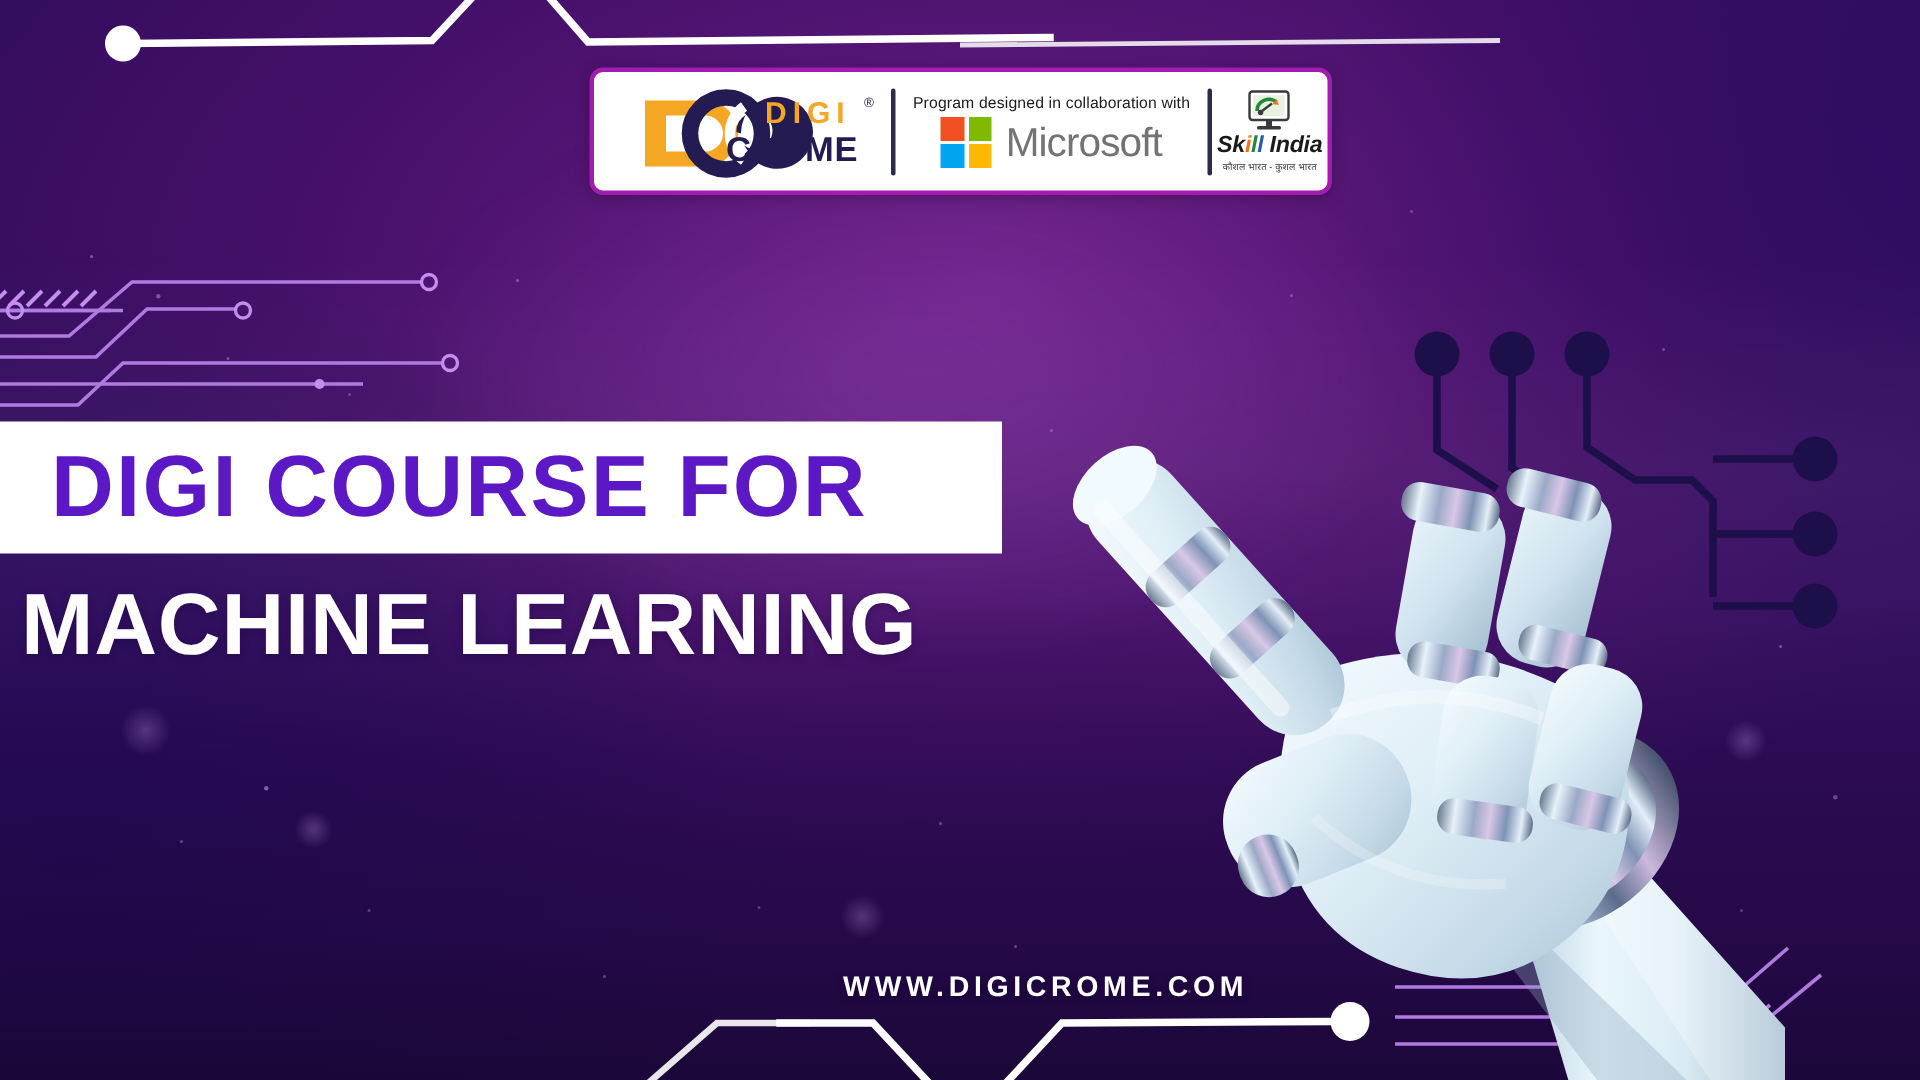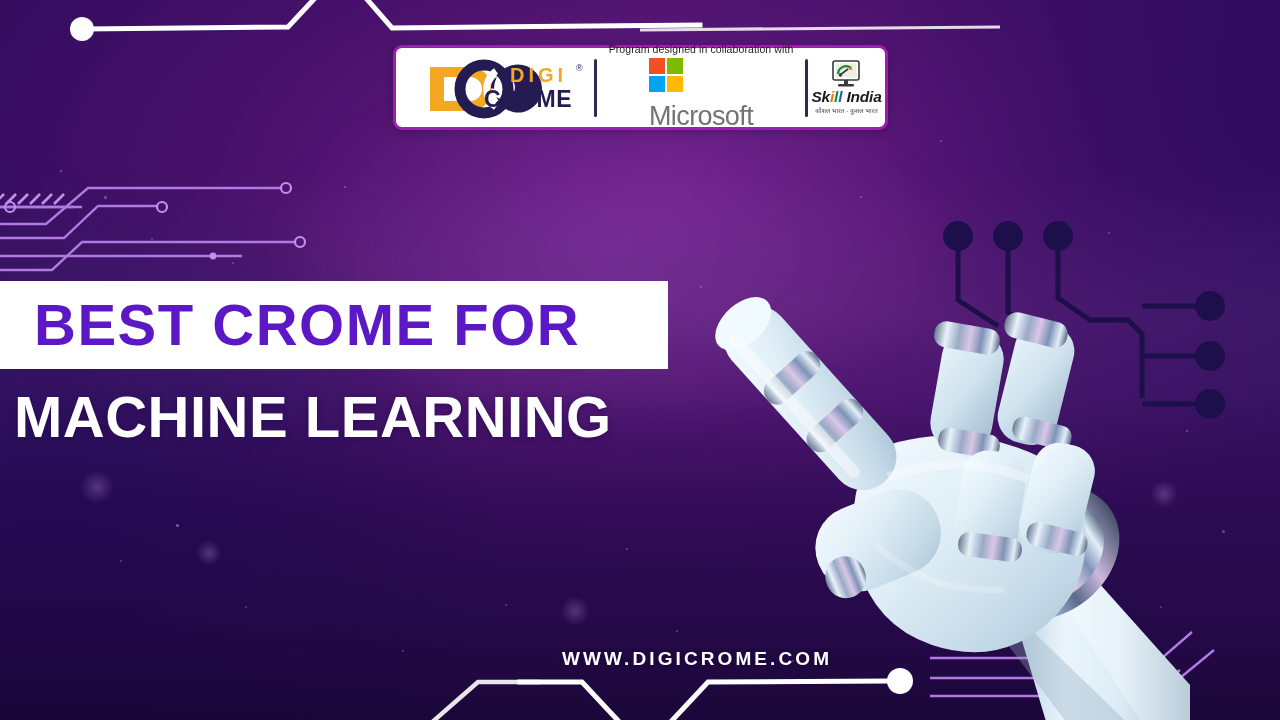--- a/index.html
+++ b/index.html
@@ -61,21 +61,21 @@
     background:#ffffff; border:3px solid #a21caf; border-radius:9px;
     display:flex; align-items:center; box-shadow:0 2px 10px rgba(0,0,0,.22);padding-left:20px;
   }
   .badge-cell { display:flex; align-items:center; justify-content:center; height:100%; }
   #cell-digicrome { width:178px; padding-left:6px; }
   #cell-microsoft { width:208px; flex-direction:column; gap:3px; }
   #cell-skillindia { flex:1; }
   .badge-divider { width:3px; height:58px; background:#2b2b4a; border-radius:2px; }
 
   .ms-caption { font-size:10.5px; color:#1b1b1b; font-weight:400; letter-spacing:.1px; white-space:nowrap; }
-  .ms-logo-row { display:flex; gap:9px;flex-direction:column; }
+  .ms-logo-row { display:flex; align-items:center; gap:9px; }
   .ms-tiles { width:34px; height:34px; display:grid; grid-template-columns:1fr 1fr; grid-template-rows:1fr 1fr; gap:2.6px; }
   .ms-tile { width:100%; height:100%; }
   .ms-word { font-size:27px; color:#737373; letter-spacing:-.6px; font-weight:400; }
 
   .si-wrap { display:flex; flex-direction:column; align-items:center; gap:1px; }
   .si-monitor { width:30px; height:28px; position:relative; }
   .si-text { font-size:15.5px; font-weight:700; color:#1a1a1a; letter-spacing:-.2px; line-height:1;font-style:italic; }
   .si-text .tri-i { color:#f47216; }
   .si-text .tri-l1 { color:#1f8a3b; }
   .si-text .tri-l2 { color:#1f5fa8; }
@@ -389,19 +389,19 @@
         </div>
         <div class="si-text">
           <span>Sk</span><span class="tri-i">i</span><span class="tri-l1">l</span><span class="tri-l2">l</span><span> India</span>
         </div>
         <div class="si-sub">कौशल भारत - कुशल भारत</div>
       </div>
     </div>
   </div>
 
   <div id="headline-band">
-    <div id="headline-top">BEST CROME FOR</div>
+    <div id="headline-top">DIGI COURSE FOR</div>
   </div>
   <div id="headline-bottom">MACHINE LEARNING</div>
 
   <div id="website-url">WWW.DIGICROME.COM</div>
 
 </div>
 
 </body></html>

